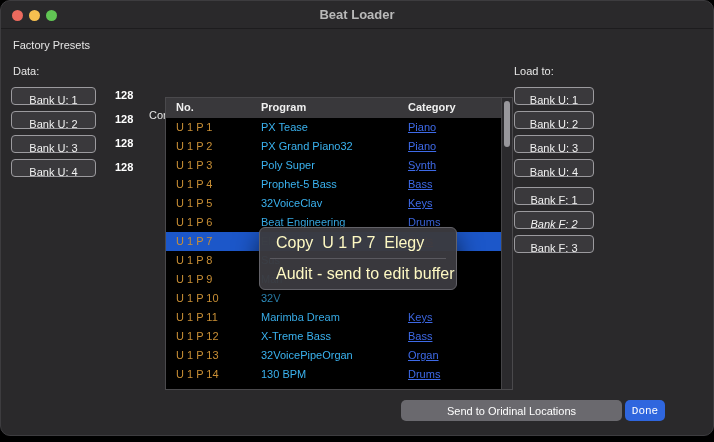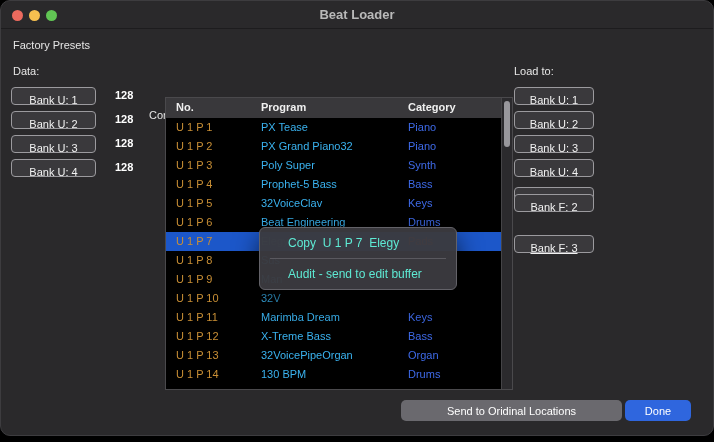--- a/index.html
+++ b/index.html
@@ -44,47 +44,47 @@
     background: var(--header_bg); color: #f0f0f0; font-size: 11px; font-weight: 700; }
   .thead span { position: absolute; top: 3px; }
   .col-no   { left: 10px;  }
   .col-prog { left: 95px;  }
   .col-cat  { left: 242px; }
   .tbody { position: absolute; top: 20px; left: 0; width: 336px; height: 272px; overflow: hidden; }
   .trow { position: relative; width: 336px; height: 19px; }
   .trow span { position: absolute; top: 3px; font-size: 11px; white-space: nowrap; }
   .trow .no   { left: 10px;  color: var(--no_column); }
   .trow .prog { left: 95px;  color: var(--program_column); }
-  .trow .cat  { left: 242px; color: var(--category_column); }
+  .trow .cat  { left: 242px; color: var(--category_column); text-decoration: underline; }
   .trow.selected { background: var(--selection); }
   .trow.selected .cat { color: var(--selected_category); }
 
   
   .scrollbar { position: absolute; top: 0; right: 0; width: 11px; height: 100%;
     background: #2b2a2d; border-left: 1px solid #454447; }
   .scroll-thumb { position: absolute; top: 3px; left: 2px; width: 6px; height: 46px;
     background: #98979c; border-radius: 3px; }
 
   
   .load-label { position: absolute; top: 64px; left: 513px; }
   .load-btn { position: absolute; left: 513px; width: 80px; }
 
   
   .context-menu { position: absolute; top: 226px; left: 258px; width: 198px;
     background: rgba(59,58,63,0.97); border: 1px solid #636268; border-radius: 6px;
     box-shadow: 0 10px 24px rgba(0,0,0,0.65); padding: 3px 0; z-index: 50; }
-  .menu-item { height: 24px; line-height: 24px; padding: 0 28px; color: #5eead4;
-    font-size: 12px; white-space: pre; }
+  .menu-item { height: 24px; line-height: 24px; padding: 0 16px; color: #fef9c3;
+    font-size: 16px; white-space: pre; }
   .menu-sep { height: 1px; background: #5a595f; margin: 3px 10px; }
 
   
   .footer-btn { position: absolute; border: none; border-radius: 5px; height: 21px;
     color: #ffffff; font-size: 11px; font-family: "Liberation Sans", sans-serif; }
   .send-btn { top: 399px; left: 400px; width: 221px; background: #6a696e; }
-  .done-btn { top: 399px; left: 624px; width: 66px; background: var(--accent); }
+  .done-btn { top: 399px; left: 624px; width: 40px; background: var(--accent); font-family: Liberation Mono, monospace; }
 </style>
 </head>
 <body>
 
 <div class="window">
 
   <div class="titlebar">
     <span class="light red"></span>
     <span class="light yellow"></span>
     <span class="light green"></span>
@@ -203,22 +203,22 @@
   </div>
 
   <div class="panel-label load-label">Load to:</div>
 
   <button class="btn load-btn" style="top:86px;">Bank U: 1</button>
   <button class="btn load-btn" style="top:110px;">Bank U: 2</button>
   <button class="btn load-btn" style="top:134px;">Bank U: 3</button>
   <button class="btn load-btn" style="top:158px;">Bank U: 4</button>
 
   <button class="btn load-btn" style="top:186px;">Bank F: 1</button>
-  <button class="btn load-btn" style="top:193px;">Bank F: 2</button>
-  <button class="btn load-btn" style="top:234px;text-decoration:underline;">Bank F: 3</button>
+  <button class="btn load-btn" style="top:210px;font-style:italic;">Bank F: 2</button>
+  <button class="btn load-btn" style="top:234px;">Bank F: 3</button>
 
   <div class="context-menu">
     <div class="menu-item">Copy  U 1 P 7  Elegy</div>
     <div class="menu-sep"></div>
     <div class="menu-item">Audit - send to edit buffer</div>
   </div>
 
   <button class="footer-btn send-btn">Send to Oridinal Locations</button>
   <button class="footer-btn done-btn">Done</button>
 

